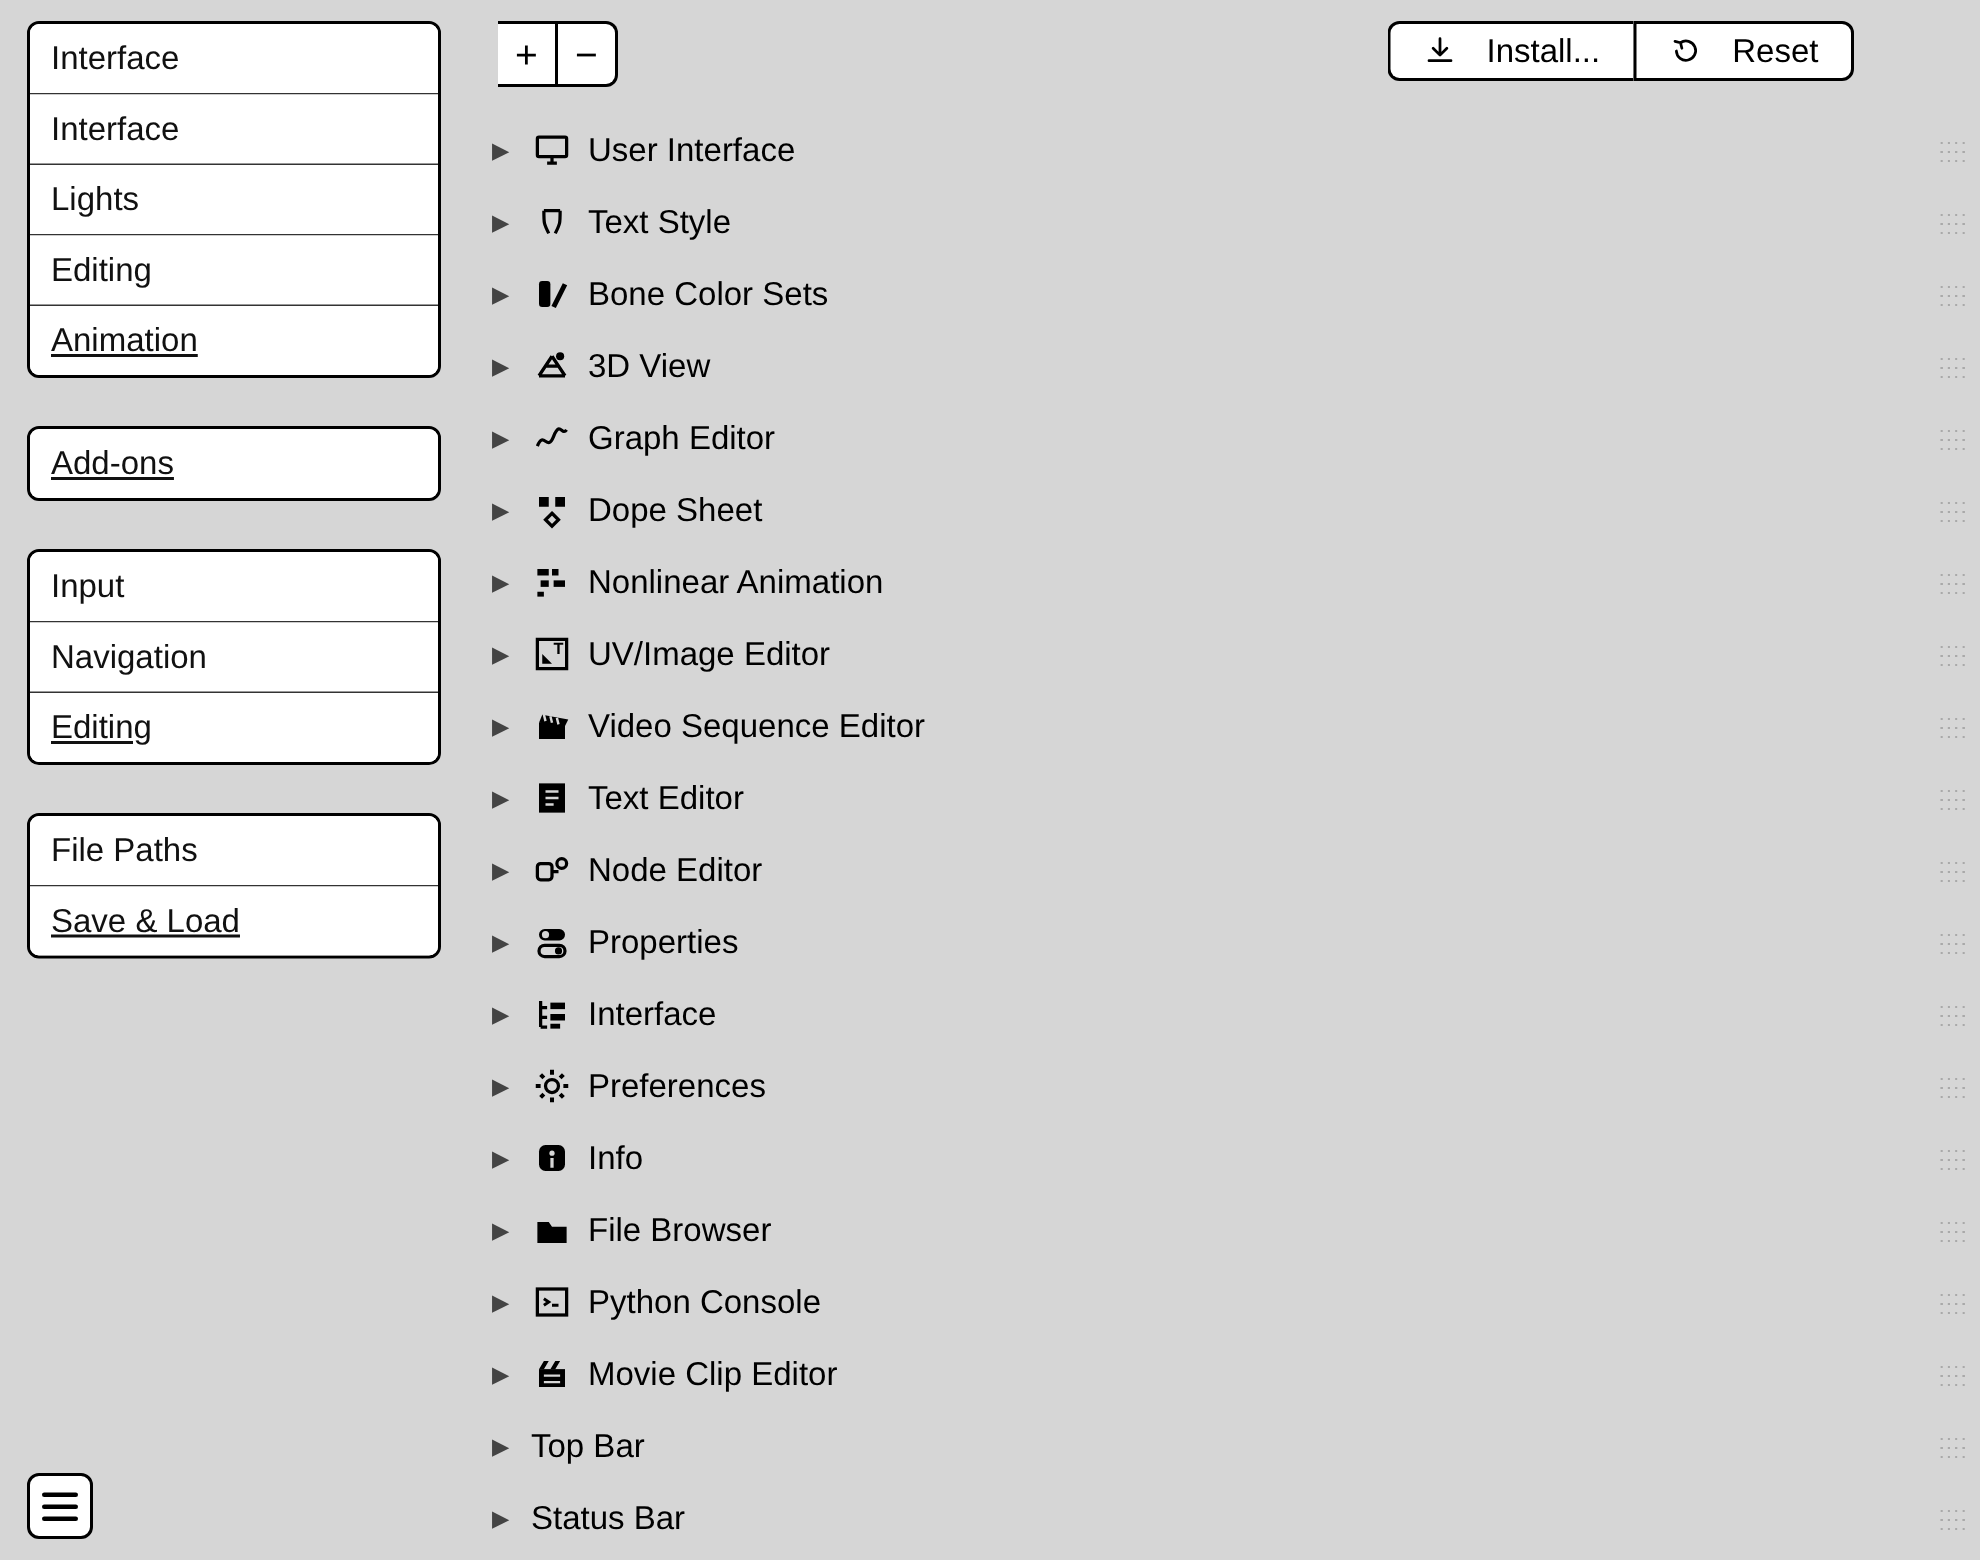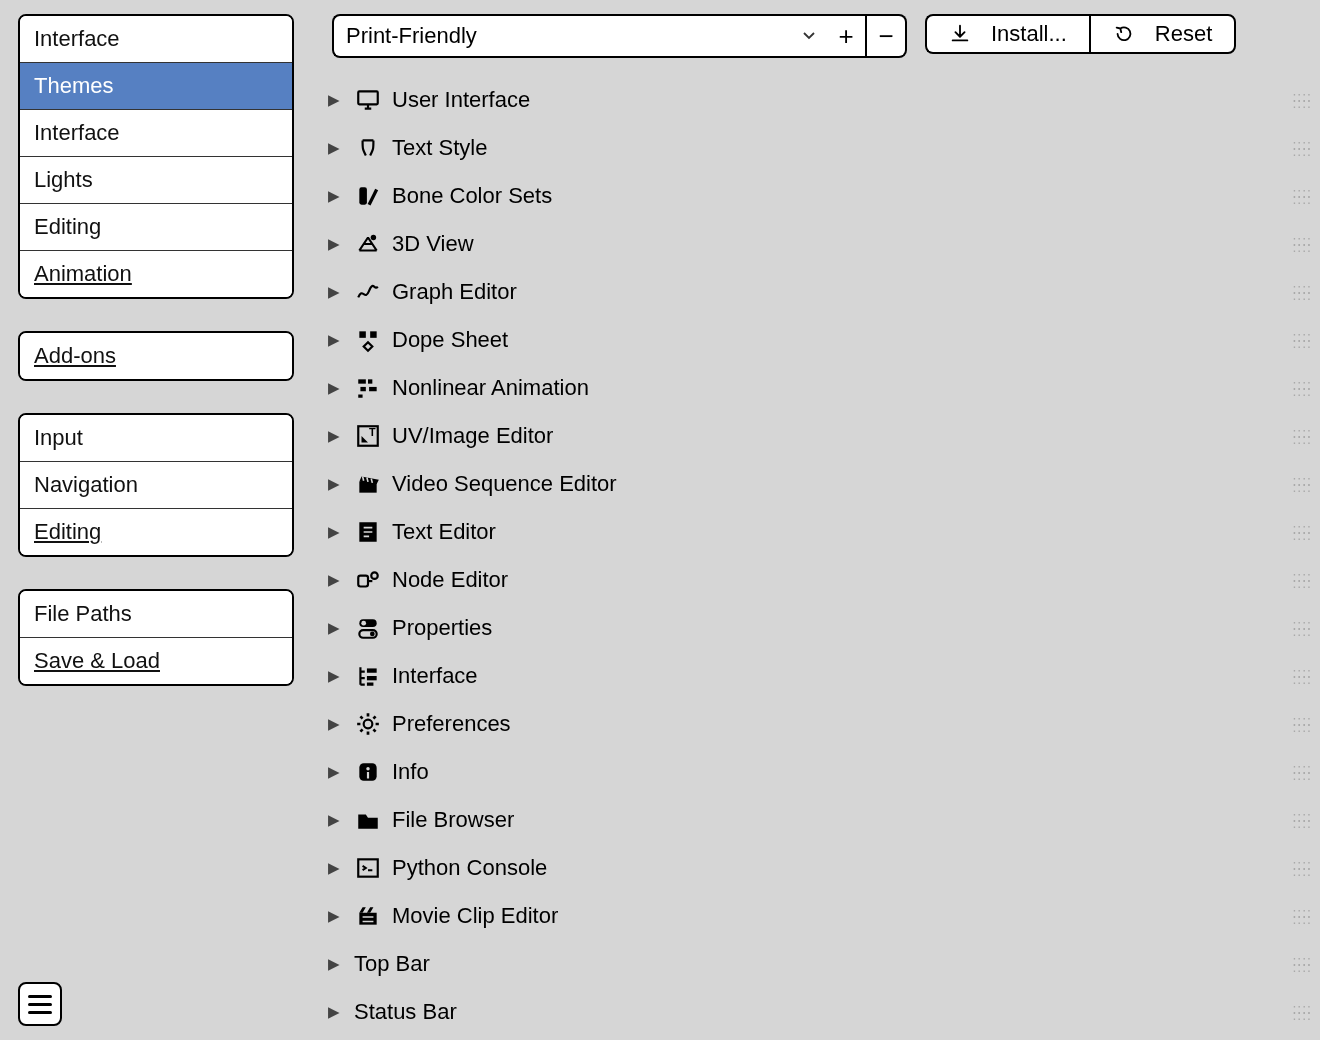--- a/index.html
+++ b/index.html
@@ -152,21 +152,20 @@
   
   svg { display:block; }
 </style>
 </head>
 <body>
 
 <div class="sidebar">
   <div id="sidebar-groups" style="display: flex; flex-direction: column; gap: 32px;">
       <div class="sidebar-group">
         <div class="sidebar-item"><span>Interface</span></div>
-        <div class="sidebar-item selected"><span>Themes</span></div>
         <div class="sidebar-item"><span>Interface</span></div>
         <div class="sidebar-item"><span>Lights</span></div>
         <div class="sidebar-item"><span>Editing</span></div>
         <div class="sidebar-item"><span>Animation</span></div>
       </div>
       <div class="sidebar-group">
         <div class="sidebar-item"><span>Add-ons</span></div>
       </div>
       <div class="sidebar-group">
         <div class="sidebar-item"><span>Input</span></div>
@@ -182,28 +181,20 @@
     <span></span>
       <span></span>
       <span></span>
   </div>
 </div>
 
 <div class="main">
 
   <div class="toolbar">
     <div class="preset-group">
-      <div class="dropdown">
-        <span>Print-Friendly</span>
-        <span class="chev">
-          <svg width="12" height="12" viewBox="0 0 12 12">
-              <path d="M1 3 L6 8 L11 3" stroke="#333" stroke-width="1.8" fill="none"></path>
-            </svg>
-        </span>
-      </div>
       <div class="square-btn">
         <span>+</span>
       </div>
       <div class="square-btn">
         <span>−</span>
       </div>
     </div>
 
     <div class="btn-group">
       <div class="tool-btn">

